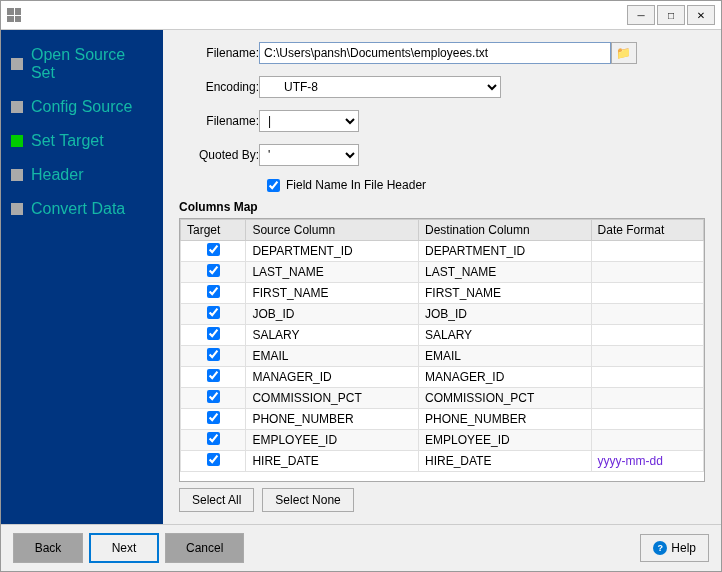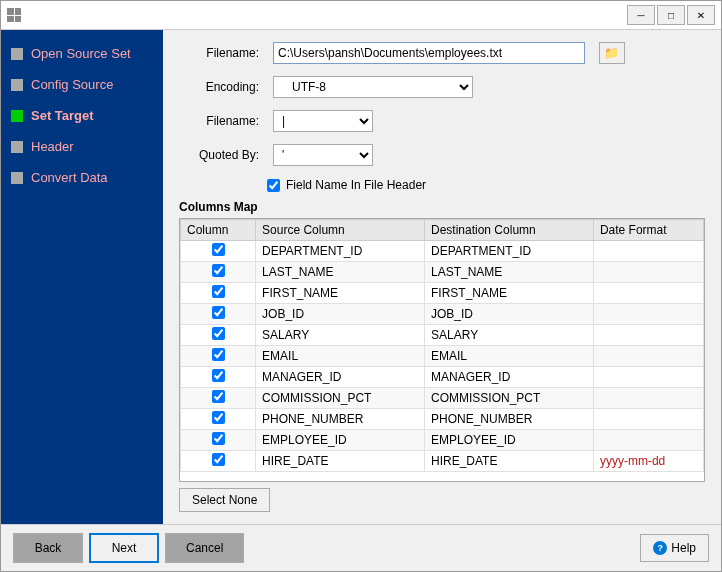--- a/index.html
+++ b/index.html
@@ -9,28 +9,28 @@
     .title-bar-left { display: flex; align-items: center; gap: 6px; }
     .title-icon { width: 14px; height: 14px; display: grid; grid-template-columns: 1fr 1fr; grid-template-rows: 1fr 1fr; gap: 1px; }
     .title-icon div { background: #888; }
     .title-controls { display: flex; gap: 2px; }
     .title-btn { width: 28px; height: 20px; border: 1px solid #aaa; background: #f0f0f0; cursor: pointer; display: flex; align-items: center; justify-content: center; font-size: 10px; }
     .main-content { display: flex; flex: 1; overflow: hidden; }
     .sidebar { width: 162px; background: #003580; display: flex; flex-direction: column; padding: 8px 0; }
     .sidebar-item { display: flex; align-items: center; padding: 8px 10px; color: white; cursor: pointer; gap: 8px; }
     .sidebar-item.active .step-indicator { background: #00cc00; width: 12px; height: 12px; }
     .sidebar-item .step-indicator { width: 12px; height: 12px; background: #aaa; }
-    .sidebar-item-label { font-size: 13px; color: #fca5a5; }
-    .sidebar-item.active .sidebar-item-label { font-weight: bold; }
+    .sidebar-item-label { font-size: 16px; color: #14b8a6; }
+    .sidebar-item.active .sidebar-item-label { font-weight: normal; }
     .content-area { flex: 1; background: #f0f0f0; padding: 12px 16px; display: flex; flex-direction: column; gap: 8px; overflow-y: auto; }
-    .form-row { display: flex; align-items: center; gap: 14px; margin-bottom: 4px; }
+    .form-row { display: flex; align-items: center; gap: 0; margin-bottom: 4px; }
     .form-label { width: 80px; text-align: right; color: #000; }
-    .form-input { width: 312px; height: 22px; border: 1px solid #7a9cc7; padding: 2px 4px; background: white; }
+    .form-input { width: 352px; height: 22px; border: 1px solid #7a9cc7; padding: 2px 4px; background: white; }
     .file-btn { width: 26px; height: 22px; border: 1px solid #aaa; background: #f0f0f0; cursor: pointer; display: flex; align-items: center; justify-content: center; }
-    .form-select { width: 200px; height: 22px; border: 1px solid #aaa; background: white; padding: 0 14px; appearance: auto; }
+    .form-select { width: 242px; height: 22px; border: 1px solid #aaa; background: white; padding: 0 20px; appearance: auto; }
     .form-select-small { width: 100px; height: 22px; border: 1px solid #aaa; background: white; padding: 0 4px; appearance: auto; }
     .checkbox-row { display: flex; align-items: center; gap: 6px; padding-left: 88px; }
     .checkbox-label { color: #000; }
     .columns-map-section { flex: 1; display: flex; flex-direction: column; }
     .columns-map-title { font-weight: bold; margin-bottom: 4px; }
     .table-container { border: 1px solid #aaa; background: white; flex: 1; overflow-y: auto; }
     table { width: 100%; border-collapse: collapse; }
     thead tr { background: #e8e8e8; }
     th { padding: 3px 6px; border: 1px solid #ccc; text-align: left; font-weight: normal; color: #000; }
     td { padding: 2px 6px; border: 1px solid #e0e0e0; }
@@ -39,21 +39,21 @@
     .select-buttons { display: flex; gap: 8px; margin-top: 6px; }
     .select-btn { padding: 4px 12px; border: 1px solid #aaa; background: #f0f0f0; cursor: pointer; height: 24px; }
     .bottom-bar { display: flex; align-items: center; justify-content: space-between; padding: 8px 12px; border-top: 1px solid #ccc; background: #f0f0f0; }
     .bottom-left { display: flex; gap: 6px; }
     .bottom-right { display: flex; gap: 6px; }
     .nav-btn { padding: 6px 20px; border: 1px solid #aaa; background: #a3a3a3; cursor: pointer; min-width: 70px; }
     .nav-btn.primary { border: 2px solid #0078d4; background: #f0f0f0; }
     .help-btn { padding: 6px 12px; border: 1px solid #aaa; background: #f0f0f0; cursor: pointer; display: flex; align-items: center; gap: 4px; }
     .help-icon { width: 14px; height: 14px; border-radius: 50%; background: #0078d4; color: white; display: flex; align-items: center; justify-content: center; font-size: 9px; font-weight: bold; }
     input[type="checkbox"] { width: 13px; height: 13px; }
-    .date-format { color: #b91c1c; }
+    .date-format { color: #6d28d9; }
   </style>
 </head>
 <body>
 
 <div class="window">
 
   <div class="title-bar">
     <div class="title-bar-left">
       <div class="title-icon">
         <div></div>
@@ -130,21 +130,21 @@
         <label for="field-name-cb" class="checkbox-label">Field Name In File Header</label>
       </div>
 
 
       <div class="columns-map-section">
         <span class="columns-map-title">Columns Map</span>
         <div class="table-container">
           <table>
             <thead>
               <tr>
-                <th>Column</th>
+                <th>Target</th>
                 <th>Source Column</th>
                 <th>Destination Column</th>
                 <th>Date Format</th>
               </tr>
             </thead>
             <tbody id="table-body">
             <tr>
     <td class="center">
       <input type="checkbox" checked="" style="">
     </td>
@@ -230,20 +230,21 @@
     </td>
     <td>HIRE_DATE</td>
     <td>HIRE_DATE</td>
     <td class="date-format">yyyy-mm-dd</td>
   </tr>
               </tbody>
           </table>
         </div>
 
         <div class="select-buttons">
+          <button class="select-btn">Select All</button>
           <button class="select-btn">Select None</button>
         </div>
       </div>
     </div>
   </div>
 
   <div class="bottom-bar">
     <div class="bottom-left">
       <button class="nav-btn">Back</button>
       <button class="nav-btn primary">Next</button>

